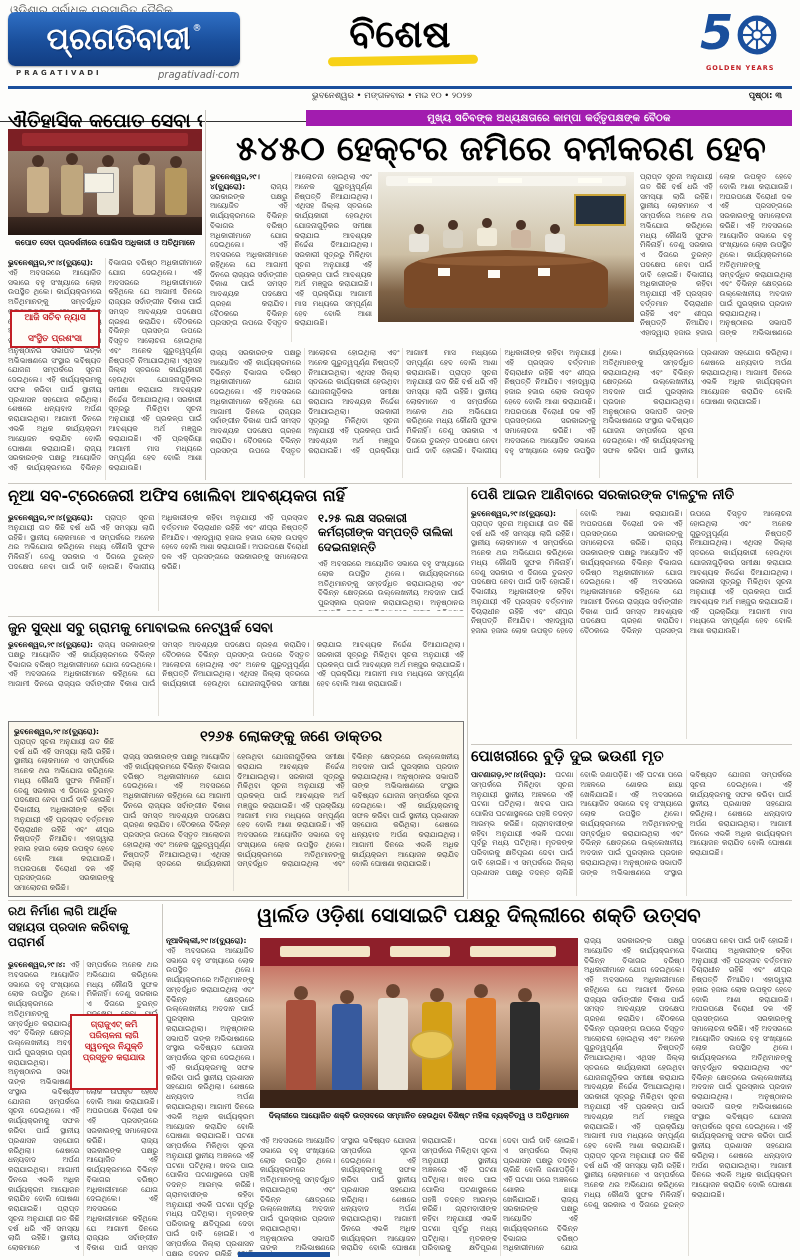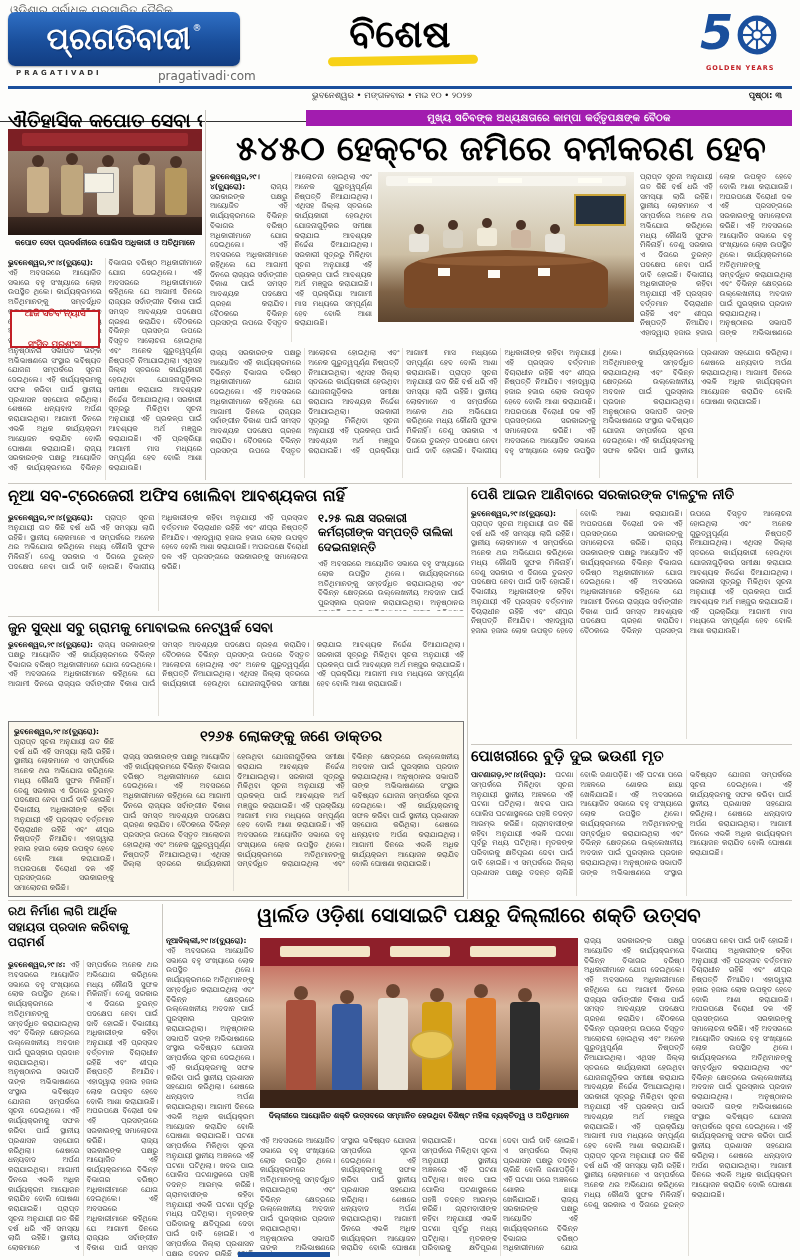--- a/index.html
+++ b/index.html
@@ -10,41 +10,41 @@
   .art{position:absolute}
   .headline{font-weight:bold;color:#000;line-height:1.15}
   .nowrap{white-space:nowrap;overflow:hidden}
   .body-text{font-size:7.4px;line-height:1.32;text-align:justify;color:#1d1d1d;overflow:hidden}
   .cols-2{column-count:2;column-gap:7px;column-rule:1px solid #e0ddd6}
   .cols-3{column-count:3;column-gap:7px;column-rule:1px solid #e0ddd6}
   .cols-4{column-count:4;column-gap:6px;column-rule:1px solid #e0ddd6}
   .cols-6{column-count:6;column-gap:7px;column-rule:1px solid #e0ddd6}
   .dateline{font-weight:bold;color:#000}
   .kicker{background:#a21caf;color:#fff;font-weight:bold;text-align:center;font-size:10px;line-height:16px;letter-spacing:.3px;white-space:nowrap;overflow:hidden}
-  .redbox{border:2px solid #c22026;color:#c22026;font-weight:bold;text-align:center;background:#fffdf8;display:flex;flex-direction:column;justify-content:center;gap:20px}
+  .redbox{border:2px solid #c22026;color:#c22026;font-weight:bold;text-align:center;background:#fffdf8;display:flex;flex-direction:column;gap:10px}
   .caption{font-size:7.6px;font-weight:bold;text-align:center;line-height:1.25;color:#000;overflow:hidden}
   .vline{position:absolute;width:1px;background:#c9c6bf}
   .hline{position:absolute;height:1px;background:#c9c6bf}
   .photo{position:absolute;overflow:hidden;background:#999}
   .photo *{position:absolute}
   .head{border-radius:50%;background:#4a3226}
 </style>
 </head>
 <body>
 
 <div class="page">
 
   <div class="abs" style="left:10px;top:3px;font-size:12px;color:#555">ଓଡ଼ିଶାର ସର୍ବାଧିକ ପ୍ରସାରିତ ଦୈନିକ</div>
 
   <div class="abs" style="left:8px;top:12px;width:232px;height:54px;border-radius:7px;background:linear-gradient(180deg,#2f6fc4 0%,#1a4f9c 55%,#123d82 100%);box-shadow:0 1px 2px rgba(0,0,0,.35);display:flex;align-items:center;justify-content:center">
     <span style="color:#fff;font-size:30px;font-weight:bold;text-shadow:1px 1px 1px #0a2a5e">ପ୍ରଗତିବାଦୀ</span>
     <span style="color:#fff;font-size:9px;margin:-22px 0 0 2px">®</span>
   </div>
   <div class="abs" style="left:16px;top:69px;font-size:7px;letter-spacing:3px;color:#333;font-weight:bold">PRAGATIVADI</div>
-  <div class="abs" style="left:158px;top:69px;font-size:12px;color:#666;">pragativadi·com</div>
+  <div class="abs" style="left:158px;top:69px;font-size:10px;color:#666;font-style:italic">pragativadi·com</div>
 
   <div class="abs" style="left:328px;top:56px;width:150px;height:9px;background:#f7d117;border-radius:5px;transform:rotate(-1deg)"></div>
   <div class="abs" style="left:290px;top:12px;width:220px;text-align:center;font-size:38px;font-weight:bold;color:#000">ବିଶେଷ</div>
 
   <div class="abs" style="left:700px;top:8px;font-size:48px;font-weight:bold;font-style:italic;color:#1a4f9c;line-height:1">5</div>
   <div class="abs" style="left:736px;top:14px">
     <svg viewBox="0 0 40 40" width="42" height="42">
       <circle cx="20" cy="20" r="16" fill="none" stroke="#1a4f9c" stroke-width="5"></circle>
       <g stroke="#1a4f9c" stroke-width="2">
         <line x1="20" y1="6" x2="20" y2="34"></line>
@@ -196,20 +196,23 @@
   <div class="hline" style="left:8px;top:900px;width:784px"></div>
 
   <div class="art" style="left:8px;top:904px;width:150px;height:352px">
     <div class="headline" style="font-size:12px;line-height:1.3">ରଥ ନିର୍ମାଣ ଲାଗି ଆର୍ଥିକ ସହାୟତା ପ୍ରଦାନ କରିବାକୁ ପରାମର୍ଶ</div>
     <div class="body-text cols-2" style="position:absolute;left:0;top:56px;width:150px;height:296px">
       <b class="dateline">ଭୁବନେଶ୍ୱର,୨୯।୪:</b>
       <span>ଏହି ଅବସରରେ ଆୟୋଜିତ ସଭାରେ ବହୁ ସଂଖ୍ୟାରେ ଲୋକ ଉପସ୍ଥିତ ଥିଲେ। କାର୍ଯ୍ୟକ୍ରମରେ ଅତିଥିମାନଙ୍କୁ ସମ୍ବର୍ଦ୍ଧିତ କରାଯାଇଥିଲା ଏବଂ ବିଭିନ୍ନ କ୍ଷେତ୍ରରେ ଉଲ୍ଲେଖନୀୟ ଅବଦାନ ପାଇଁ ପୁରସ୍କାର ପ୍ରଦାନ କରାଯାଇଥିଲା। ଅନୁଷ୍ଠାନର ସଭାପତି ତାଙ୍କ ଅଭିଭାଷଣରେ ସଂସ୍ଥାର ଭବିଷ୍ୟତ ଯୋଜନା ସମ୍ପର୍କରେ ସୂଚନା ଦେଇଥିଲେ। ଏହି କାର୍ଯ୍ୟକ୍ରମକୁ ସଫଳ କରିବା ପାଇଁ ସ୍ଥାନୀୟ ପ୍ରଶାସନ ସହଯୋଗ କରିଥିଲା। ଶେଷରେ ଧନ୍ୟବାଦ ଅର୍ପଣ କରାଯାଇଥିଲା। ଆଗାମୀ ଦିନରେ ଏଭଳି ଅଧିକ କାର୍ଯ୍ୟକ୍ରମ ଆୟୋଜନ କରାଯିବ ବୋଲି ଘୋଷଣା କରାଯାଇଛି।</span>
       <span>ପ୍ରାପ୍ତ ସୂଚନା ଅନୁଯାୟୀ ଗତ କିଛି ବର୍ଷ ଧରି ଏହି ସମସ୍ୟା ଲାଗି ରହିଛି। ସ୍ଥାନୀୟ ଲୋକମାନେ ଏ ସମ୍ପର୍କରେ ଅନେକ ଥର ଅଭିଯୋଗ କରିଥିଲେ ମଧ୍ୟ କୌଣସି ସୁଫଳ ମିଳିନାହିଁ। ତେଣୁ ସରକାର ଏ ଦିଗରେ ତୁରନ୍ତ ପଦକ୍ଷେପ ନେବା ପାଇଁ ଦାବି ହୋଇଛି। ବିଭାଗୀୟ ଅଧିକାରୀଙ୍କ କହିବା ଅନୁଯାୟୀ ଏହି ପ୍ରସ୍ତାବ ବର୍ତ୍ତମାନ ବିଚାରାଧୀନ ରହିଛି ଏବଂ ଶୀଘ୍ର ନିଷ୍ପତ୍ତି ନିଆଯିବ। ଏହାଦ୍ୱାରା ହଜାର ହଜାର ଲୋକ ଉପକୃତ ହେବେ ବୋଲି ଆଶା କରାଯାଉଛି। ଅପରପକ୍ଷେ ବିରୋଧୀ ଦଳ ଏହି ପ୍ରସଙ୍ଗରେ ସରକାରଙ୍କୁ ସମାଲୋଚନା କରିଛି।</span>
       <span>ରାଜ୍ୟ ସରକାରଙ୍କ ପକ୍ଷରୁ ଆୟୋଜିତ ଏହି କାର୍ଯ୍ୟକ୍ରମରେ ବିଭିନ୍ନ ବିଭାଗର ବରିଷ୍ଠ ଅଧିକାରୀମାନେ ଯୋଗ ଦେଇଥିଲେ। ଏହି ଅବସରରେ ଅଧିକାରୀମାନେ କହିଥିଲେ ଯେ ଆଗାମୀ ଦିନରେ ରାଜ୍ୟର ସର୍ବାଙ୍ଗୀନ ବିକାଶ ପାଇଁ ସମସ୍ତ ଆବଶ୍ୟକ ପଦକ୍ଷେପ ଗ୍ରହଣ କରାଯିବ। ବୈଠକରେ ବିଭିନ୍ନ ପ୍ରସଙ୍ଗ ଉପରେ ବିସ୍ତୃତ ଆଲୋଚନା ହୋଇଥିଲା ଏବଂ ଅନେକ ଗୁରୁତ୍ୱପୂର୍ଣ୍ଣ ନିଷ୍ପତ୍ତି ନିଆଯାଇଥିଲା। ଏଥିସହ ଜିଲ୍ଲା ସ୍ତରରେ କାର୍ଯ୍ୟକାରୀ ହେଉଥିବା ଯୋଜନାଗୁଡ଼ିକର ସମୀକ୍ଷା କରାଯାଇ ଆବଶ୍ୟକ ନିର୍ଦ୍ଦେଶ ଦିଆଯାଇଥିଲା। ସରକାରୀ ସୂତ୍ରରୁ ମିଳିଥିବା ସୂଚନା ଅନୁଯାୟୀ ଏହି ପ୍ରକଳ୍ପ ପାଇଁ ଆବଶ୍ୟକ ଅର୍ଥ ମଞ୍ଜୁର କରାଯାଇଛି। ଏହି ପ୍ରକ୍ରିୟା ଆଗାମୀ ମାସ ମଧ୍ୟରେ ସମ୍ପୂର୍ଣ୍ଣ ହେବ ବୋଲି ଆଶା କରାଯାଉଛି।</span>
     </div>
+    <div class="redbox" style="position:absolute;left:62px;top:110px;width:88px;height:76px;font-size:8.5px;line-height:1.3;padding:3px">
+      <span>ଗ୍ରାଜୁଏଟ୍ କମି ପରିଚାଳନା ଲାଗି ସ୍ୱତନ୍ତ୍ର ନିଯୁକ୍ତି ପ୍ରସ୍ତୁତ କରାଯାଉ</span>
+    </div>
   </div>
 
   <div class="vline" style="left:162px;top:904px;height:352px"></div>
 
   <div class="art" style="left:166px;top:904px;width:626px;height:352px">
     <div class="headline nowrap" style="position:absolute;left:0;top:0;width:626px;font-size:20px;text-align:center">ୱାର୍ଲଡ ଓଡ଼ିଶା ସୋସାଇଟି ପକ୍ଷରୁ ଦିଲ୍ଲୀରେ ଶକ୍ତି ଉତ୍ସବ</div>
     <div class="body-text" style="position:absolute;left:0;top:32px;width:88px;height:320px">
       <b class="dateline">ନୂଆଦିଲ୍ଲୀ,୨୯।୪(ବ୍ୟୁରୋ):</b>
       <span>ଏହି ଅବସରରେ ଆୟୋଜିତ ସଭାରେ ବହୁ ସଂଖ୍ୟାରେ ଲୋକ ଉପସ୍ଥିତ ଥିଲେ। କାର୍ଯ୍ୟକ୍ରମରେ ଅତିଥିମାନଙ୍କୁ ସମ୍ବର୍ଦ୍ଧିତ କରାଯାଇଥିଲା ଏବଂ ବିଭିନ୍ନ କ୍ଷେତ୍ରରେ ଉଲ୍ଲେଖନୀୟ ଅବଦାନ ପାଇଁ ପୁରସ୍କାର ପ୍ରଦାନ କରାଯାଇଥିଲା। ଅନୁଷ୍ଠାନର ସଭାପତି ତାଙ୍କ ଅଭିଭାଷଣରେ ସଂସ୍ଥାର ଭବିଷ୍ୟତ ଯୋଜନା ସମ୍ପର୍କରେ ସୂଚନା ଦେଇଥିଲେ। ଏହି କାର୍ଯ୍ୟକ୍ରମକୁ ସଫଳ କରିବା ପାଇଁ ସ୍ଥାନୀୟ ପ୍ରଶାସନ ସହଯୋଗ କରିଥିଲା। ଶେଷରେ ଧନ୍ୟବାଦ ଅର୍ପଣ କରାଯାଇଥିଲା। ଆଗାମୀ ଦିନରେ ଏଭଳି ଅଧିକ କାର୍ଯ୍ୟକ୍ରମ ଆୟୋଜନ କରାଯିବ ବୋଲି ଘୋଷଣା କରାଯାଇଛି।</span>
       <span>ଘଟଣା ସମ୍ପର୍କରେ ମିଳିଥିବା ସୂଚନା ଅନୁଯାୟୀ ସ୍ଥାନୀୟ ଅଞ୍ଚଳରେ ଏହି ଘଟଣା ଘଟିଥିଲା। ଖବର ପାଇ ପୋଲିସ ଘଟଣାସ୍ଥଳରେ ପହଞ୍ଚି ତଦନ୍ତ ଆରମ୍ଭ କରିଛି। ଗ୍ରାମବାସୀଙ୍କ କହିବା ଅନୁଯାୟୀ ଏଭଳି ଘଟଣା ପୂର୍ବରୁ ମଧ୍ୟ ଘଟିଥିଲା। ମୃତକଙ୍କ ପରିବାରକୁ କ୍ଷତିପୂରଣ ଦେବା ପାଇଁ ଦାବି ହୋଇଛି। ଏ ସମ୍ପର୍କରେ ଜିଲ୍ଲା ପ୍ରଶାସନ ପକ୍ଷରୁ ତଦନ୍ତ ଚାଲିଛି ବୋଲି ଜଣାପଡ଼ିଛି। ଏହି ଘଟଣା ପରେ ଅଞ୍ଚଳରେ ଶୋକର ଛାୟା ଖେଳିଯାଇଛି।</span>

